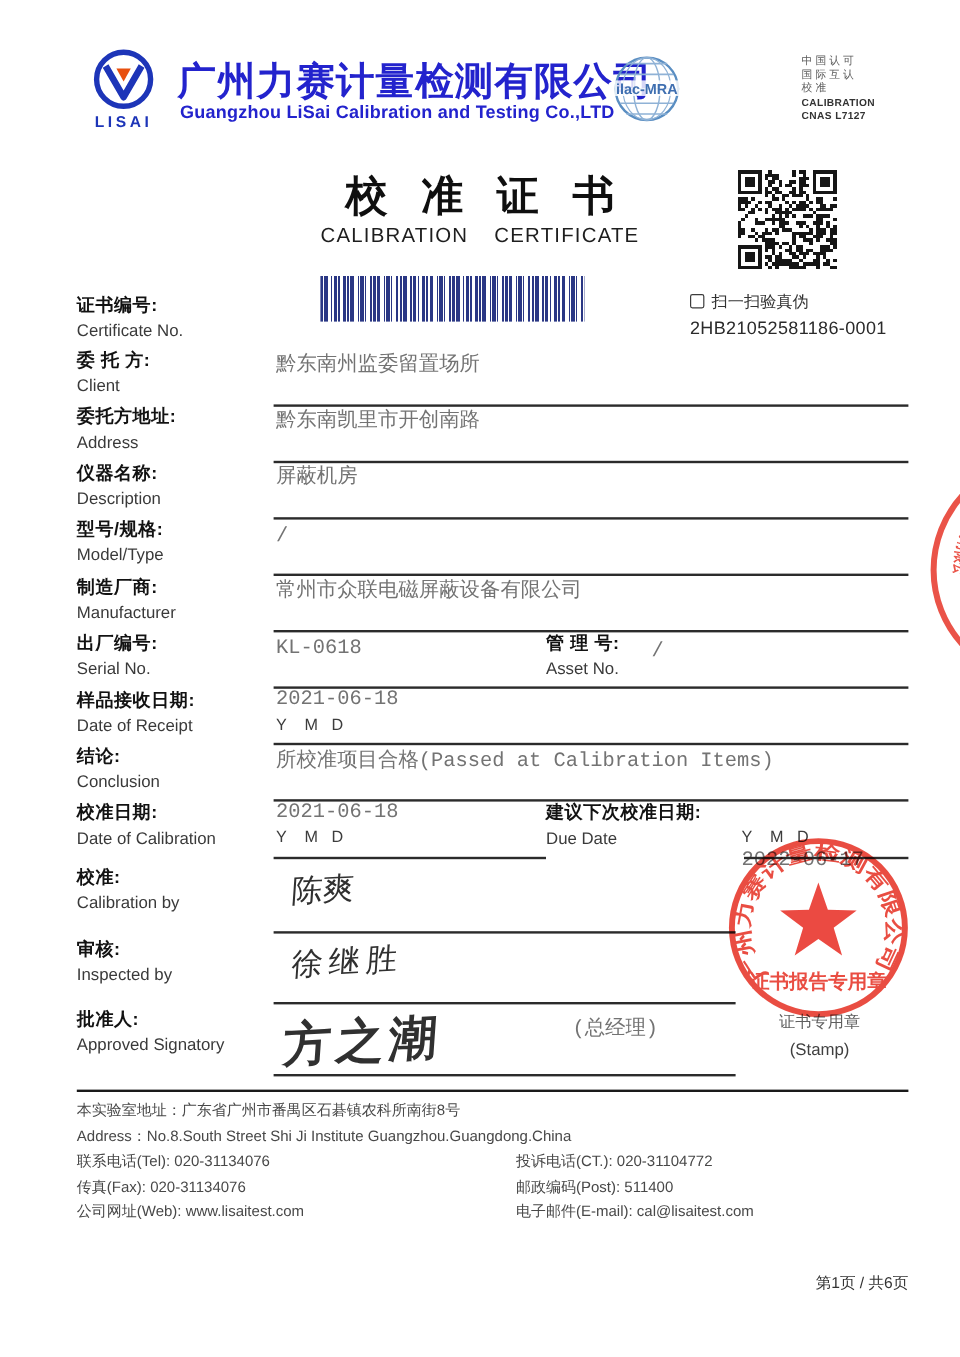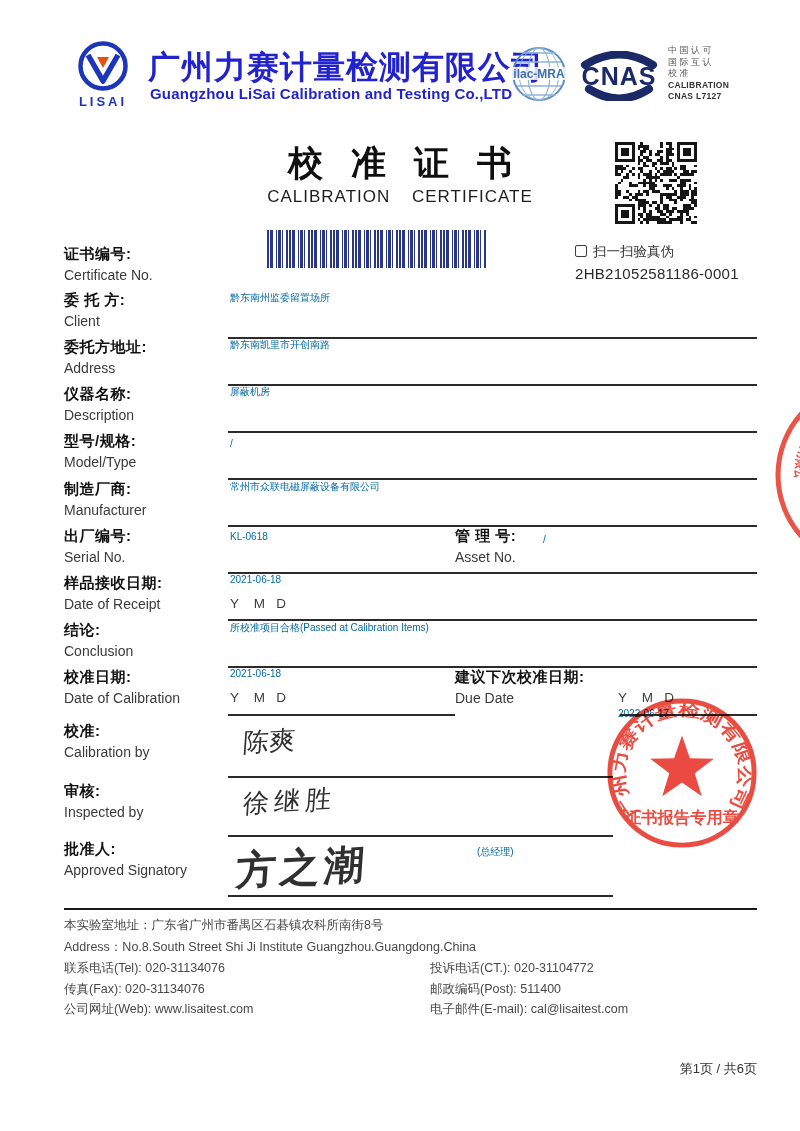--- a/index.html
+++ b/index.html
@@ -15,21 +15,21 @@
   .accred .en{letter-spacing:.3px;color:#333;font-weight:600;font-size:8.5px;}
 
   
   .title-cn{left:0;right:0;text-align:center;font-size:35px;font-weight:bold;color:#0f0f0f;
             letter-spacing:28px;text-indent:28px;}
   .title-en{left:0;right:0;text-align:center;font-size:17px;color:#1e1e1e;letter-spacing:1px;word-spacing:16px;}
 
   
   .label-cn{font-size:15px;font-weight:bold;color:#121212;letter-spacing:.5px;white-space:nowrap;}
   .label-en{font-size:14px;color:#3a3a3a;white-space:nowrap;}
-  .value{font-size:10px;color:#0369a1;white-space:nowrap;}
+  .value{font-size:17px;color:#737373;white-space:nowrap;font-family:Liberation Mono, monospace;}
   .ymd{font-size:13.5px;color:#3d3d3d;white-space:pre;}
   .rule{position:absolute;height:0;border-top:2px solid #2b2b2b;}
 
   .barcode{background:
     repeating-linear-gradient(90deg,#2a3784 0 2px,#fff 2px 3px,#2a3784 3px 6px,#fff 6px 9px,
       #2a3784 9px 10px,#fff 10px 11px,#2a3784 11px 14px,#fff 14px 15px,#2a3784 15px 16px,
       #fff 16px 19px,#2a3784 19px 21px,#fff 21px 22px);}
   .scan-line{font-size:13.5px;color:#333;}
   .scan-box{display:inline-block;width:10px;height:10px;border:1.5px solid #3c3c3c;border-radius:2px;
             vertical-align:-1px;margin-right:6px;}
@@ -68,27 +68,20 @@
     <svg width="56" height="58" viewBox="0 0 56 58">
       <circle cx="28" cy="29" r="26" fill="none" stroke="#5a8ec2" stroke-width="2"></circle>
       <path d="M4,29 h48 M6,17 h44 M6,41 h44 M11,8 h34 M11,50 h34" stroke="#8fb2d6" stroke-width="1.3" fill="none"></path>
       <ellipse cx="28" cy="29" rx="11" ry="26" fill="none" stroke="#8fb2d6" stroke-width="1.2"></ellipse>
       <ellipse cx="28" cy="29" rx="20" ry="26" fill="none" stroke="#8fb2d6" stroke-width="1"></ellipse>
       <rect x="1" y="22" width="54" height="13" fill="#fff" opacity="0.82"></rect>
       <text x="28" y="33" text-anchor="middle" font-size="12" font-weight="bold" fill="#3f6fb0">ilac-MRA</text>
     </svg>
   </div>
 
-  <div class="abs" style="left:575px;top:51px;">
-    <svg width="88" height="50" viewBox="0 0 88 50">
-      <path d="M10,14 Q44,-7 78,14" fill="none" stroke="#1b2a66" stroke-width="8" stroke-linecap="round"></path>
-      <path d="M14,38 Q44,57 74,38" fill="none" stroke="#1b2a66" stroke-width="8" stroke-linecap="round"></path>
-      <text x="44" y="34" text-anchor="middle" font-size="25" font-weight="bold" fill="#1b2a66" letter-spacing="1">CNAS</text>
-    </svg>
-  </div>
 
   <div class="abs accred" style="left:668px;top:45px;">
     <div>中国认可</div>
     <div>国际互认</div>
     <div>校准</div>
     <div class="en">CALIBRATION</div>
     <div class="en">CNAS L7127</div>
   </div>
 
   <div class="abs title-cn" style="top:140px;">校准证书</div>
@@ -493,20 +486,24 @@
 
   <div class="abs label-cn" style="left:64px;top:782px;">审核:</div>
   <div class="abs label-en" style="left:64px;top:804px;">Inspected by</div>
   <div class="abs signature" style="left:243px;top:784px;font-size:26px;letter-spacing:5px;">徐继胜</div>
   <div class="rule" style="left:228px;top:835px;width:385px;"></div>
 
   <div class="abs label-cn" style="left:64px;top:840px;">批准人:</div>
   <div class="abs label-en" style="left:64px;top:862px;">Approved Signatory</div>
   <div class="abs signature" style="left:236px;top:840px;font-size:40px;font-weight:bold;letter-spacing:4px;">方之潮</div>
   <div class="abs value" style="left:477px;top:845px;">(总经理)</div>
+  <div class="abs" style="left:633px;top:843px;width:100px;text-align:center;">
+    <div style="font-size:13.5px;color:#5f5f5f;">证书专用章</div>
+    <div style="font-size:14px;color:#3f3f3f;margin-top:5px;">(Stamp)</div>
+  </div>
   <div class="rule" style="left:228px;top:895px;width:385px;"></div>
 
   <div class="abs stamp" style="left:603px;top:696px;">
     <svg width="158" height="158" viewBox="0 0 160 160">
       <g opacity="0.9">
         <circle cx="80" cy="78" r="73" fill="none" stroke="#e52a1c" stroke-width="5"></circle>
         <path id="seal-arc" d="M 38,118 A 58 58 0 1 1 122,118" fill="none"></path>
         <text font-size="16" font-weight="bold" fill="#e52a1c">
           <textPath href="#seal-arc" startOffset="0" textLength="262" lengthAdjust="spacingAndGlyphs">广州力赛计量检测有限公司</textPath>
         </text>

